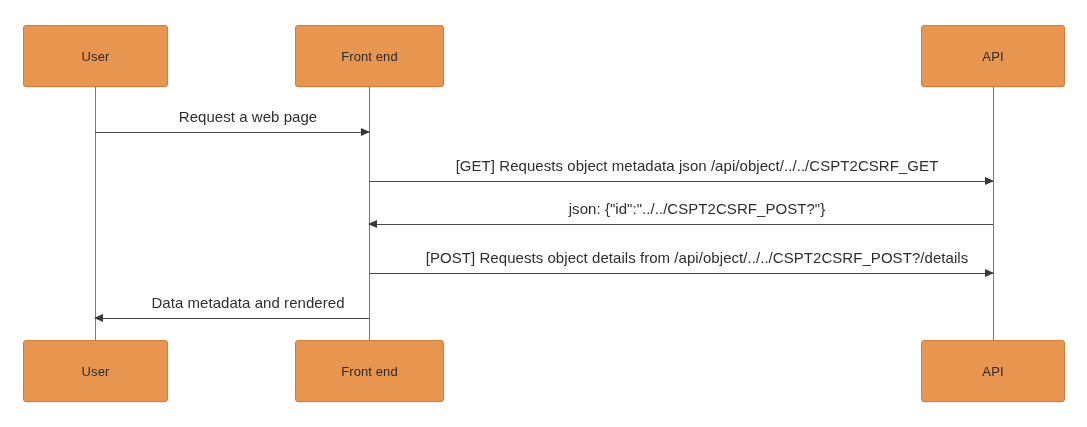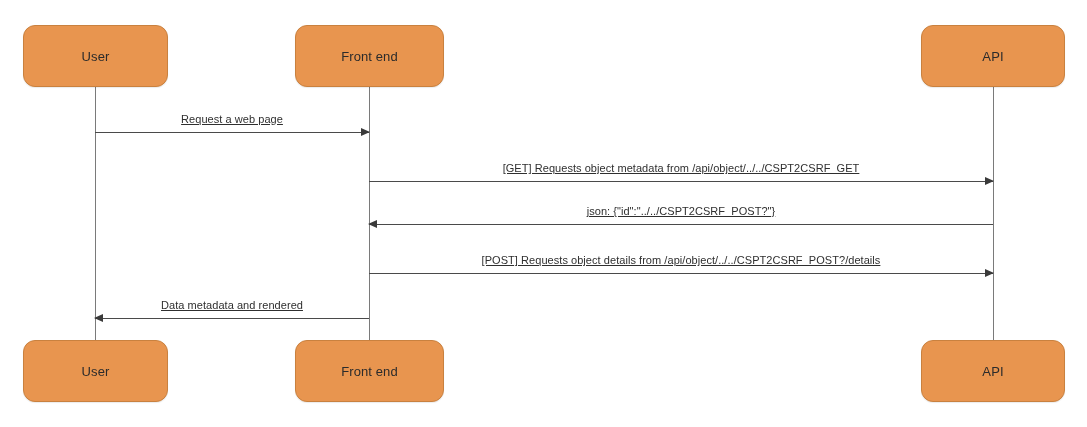--- a/index.html
+++ b/index.html
@@ -20,21 +20,21 @@
     background: #ffffff;
     overflow: hidden;
   }
 
   
   .participant-box {
     position: absolute;
     box-sizing: border-box;
     background: #e8954f;
     border: 1px solid #c9813f;
-    border-radius: 12px;
+    border-radius: 3px;
     display: flex;
     align-items: center;
     justify-content: center;
     color: #2b2b2b;
     font-size: 13px;
     font-family: "Liberation Sans", sans-serif;
     letter-spacing: 0.1px;
     box-shadow: 0 1px 1px rgba(0,0,0,0.08);
   }
 
@@ -70,29 +70,28 @@
     right: -1px;
     border-left: 9px solid #3a3a3a;
   }
   .message-head.to-left {
     left: -1px;
     border-right: 9px solid #3a3a3a;
   }
   .message-label {
     position: absolute;
     bottom: 7px;
-    left: 0;
+    left: 16px;
     width: 100%;
     text-align: center;
-    font-size: 11px;
+    font-size: 15px;
     font-family: "Liberation Sans", sans-serif;
     color: #2f2f2f;
     white-space: nowrap;
     letter-spacing: 0.05px;
-    text-decoration: underline;
   }
 </style>
 </head>
 <body>
 
 <div id="diagram-canvas">
 
   <div class="lifeline" style="left:95px; top:87px; height:253px;"></div>
   <div class="lifeline" style="left:369px; top:87px; height:253px;"></div>
   <div class="lifeline" style="left:993px; top:87px; height:253px;"></div>
@@ -109,21 +108,21 @@
     <span>API</span>
   </div>
 
   <div class="message" style="left:95px; top:132px; width:274px;">
     <div class="message-label">Request a web page</div>
     <div class="message-line"></div>
     <div class="message-head to-right"></div>
   </div>
 
   <div class="message" style="left:369px; top:181px; width:624px;">
-    <div class="message-label">[GET] Requests object metadata from /api/object/../../CSPT2CSRF_GET</div>
+    <div class="message-label">[GET] Requests object metadata json /api/object/../../CSPT2CSRF_GET</div>
     <div class="message-line"></div>
     <div class="message-head to-right"></div>
   </div>
 
   <div class="message" style="left:369px; top:224px; width:624px;">
     <div class="message-label">json: {"id":"../../CSPT2CSRF_POST?"}</div>
     <div class="message-line"></div>
     <div class="message-head to-left"></div>
   </div>
 

